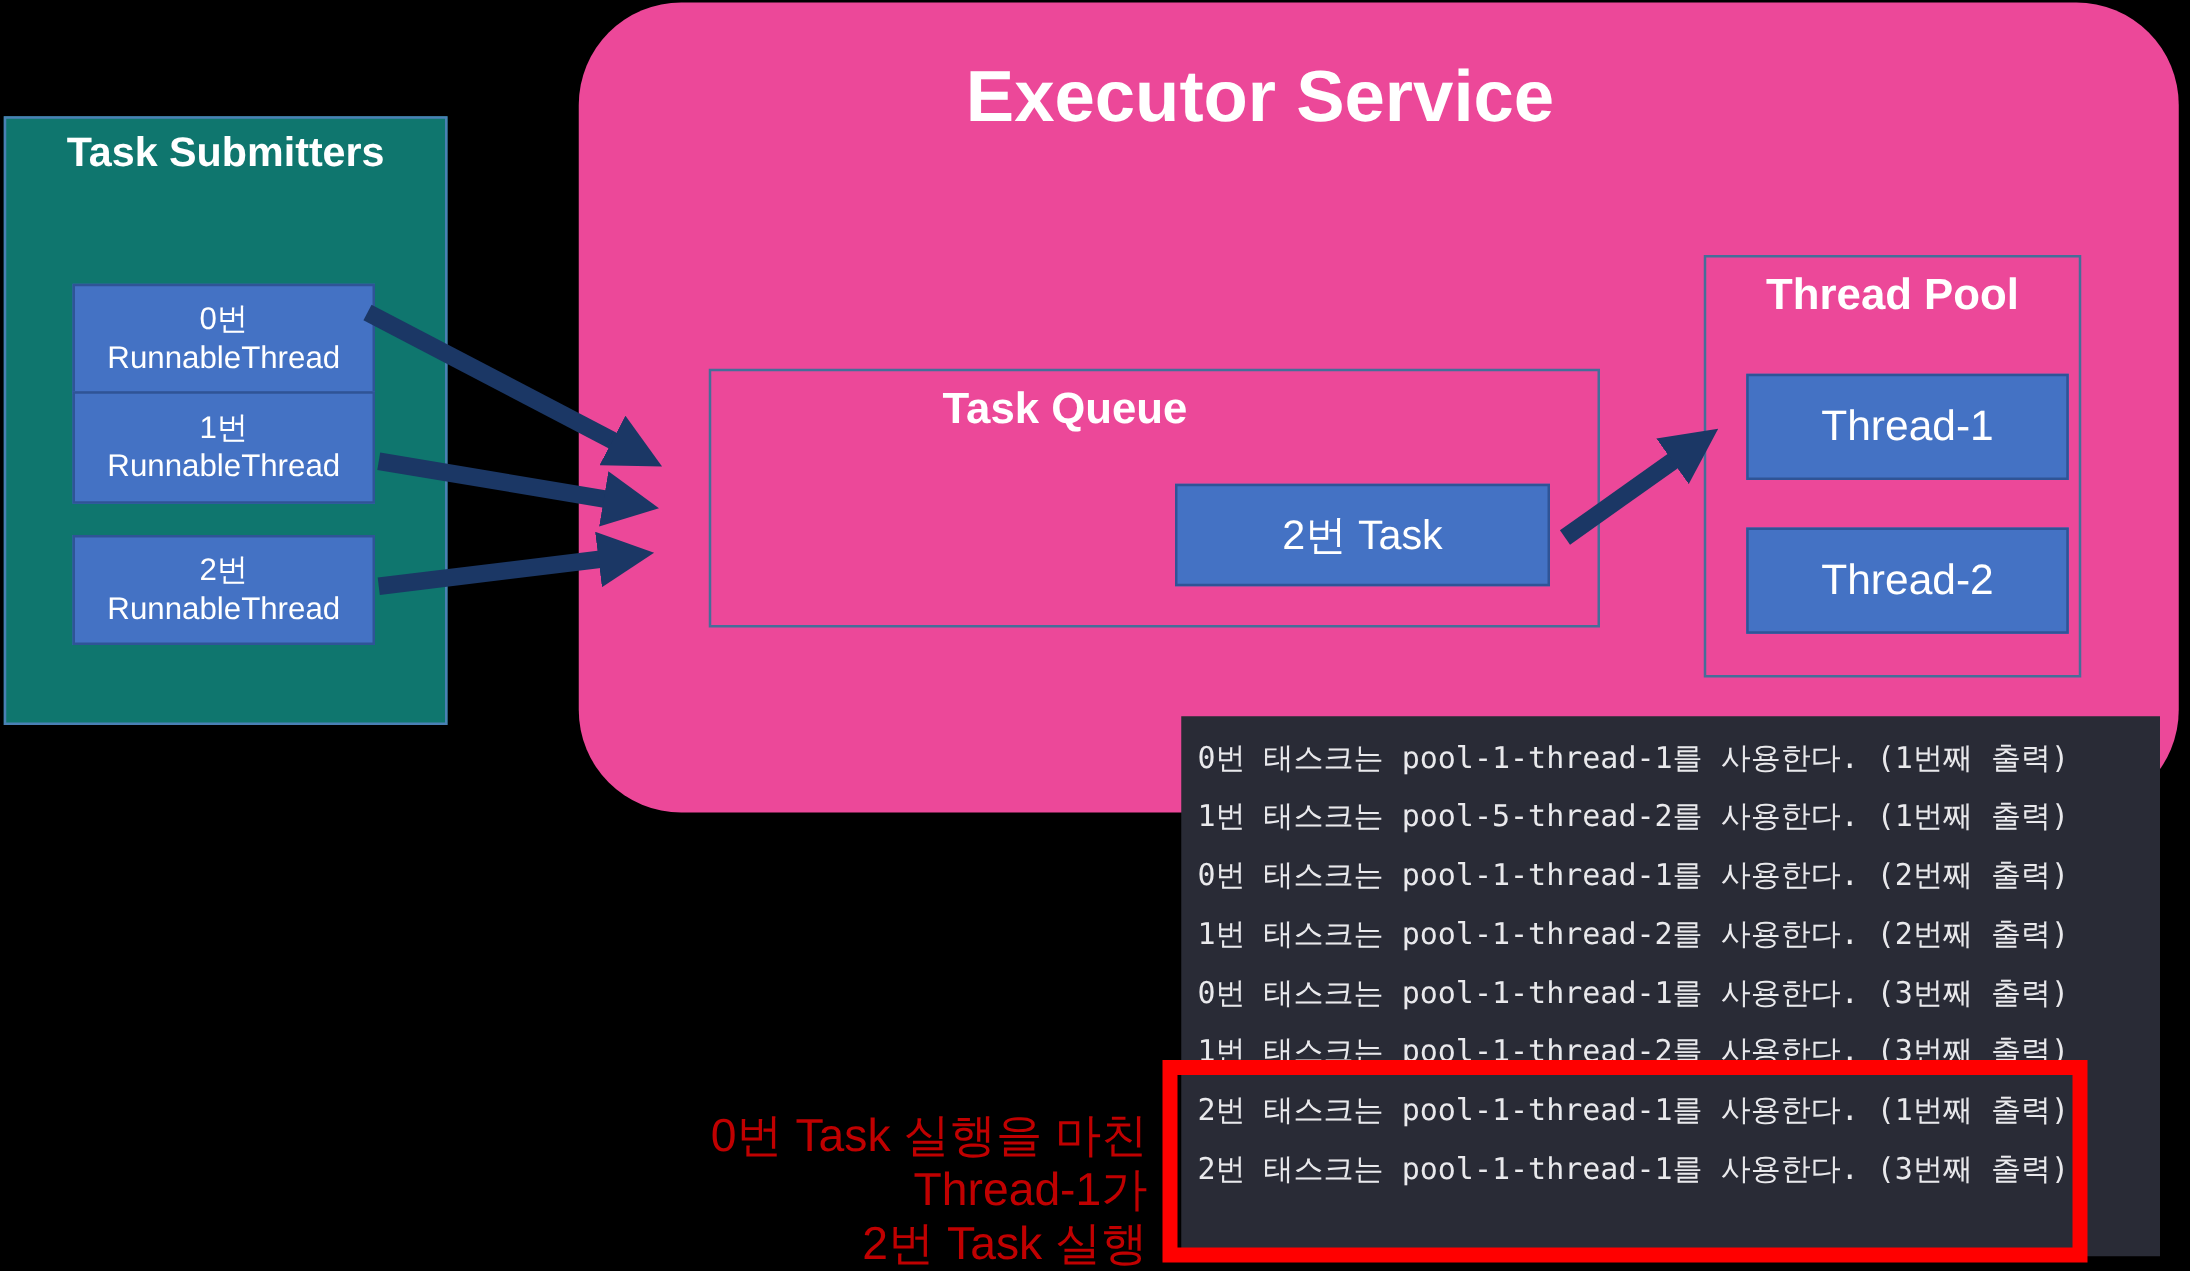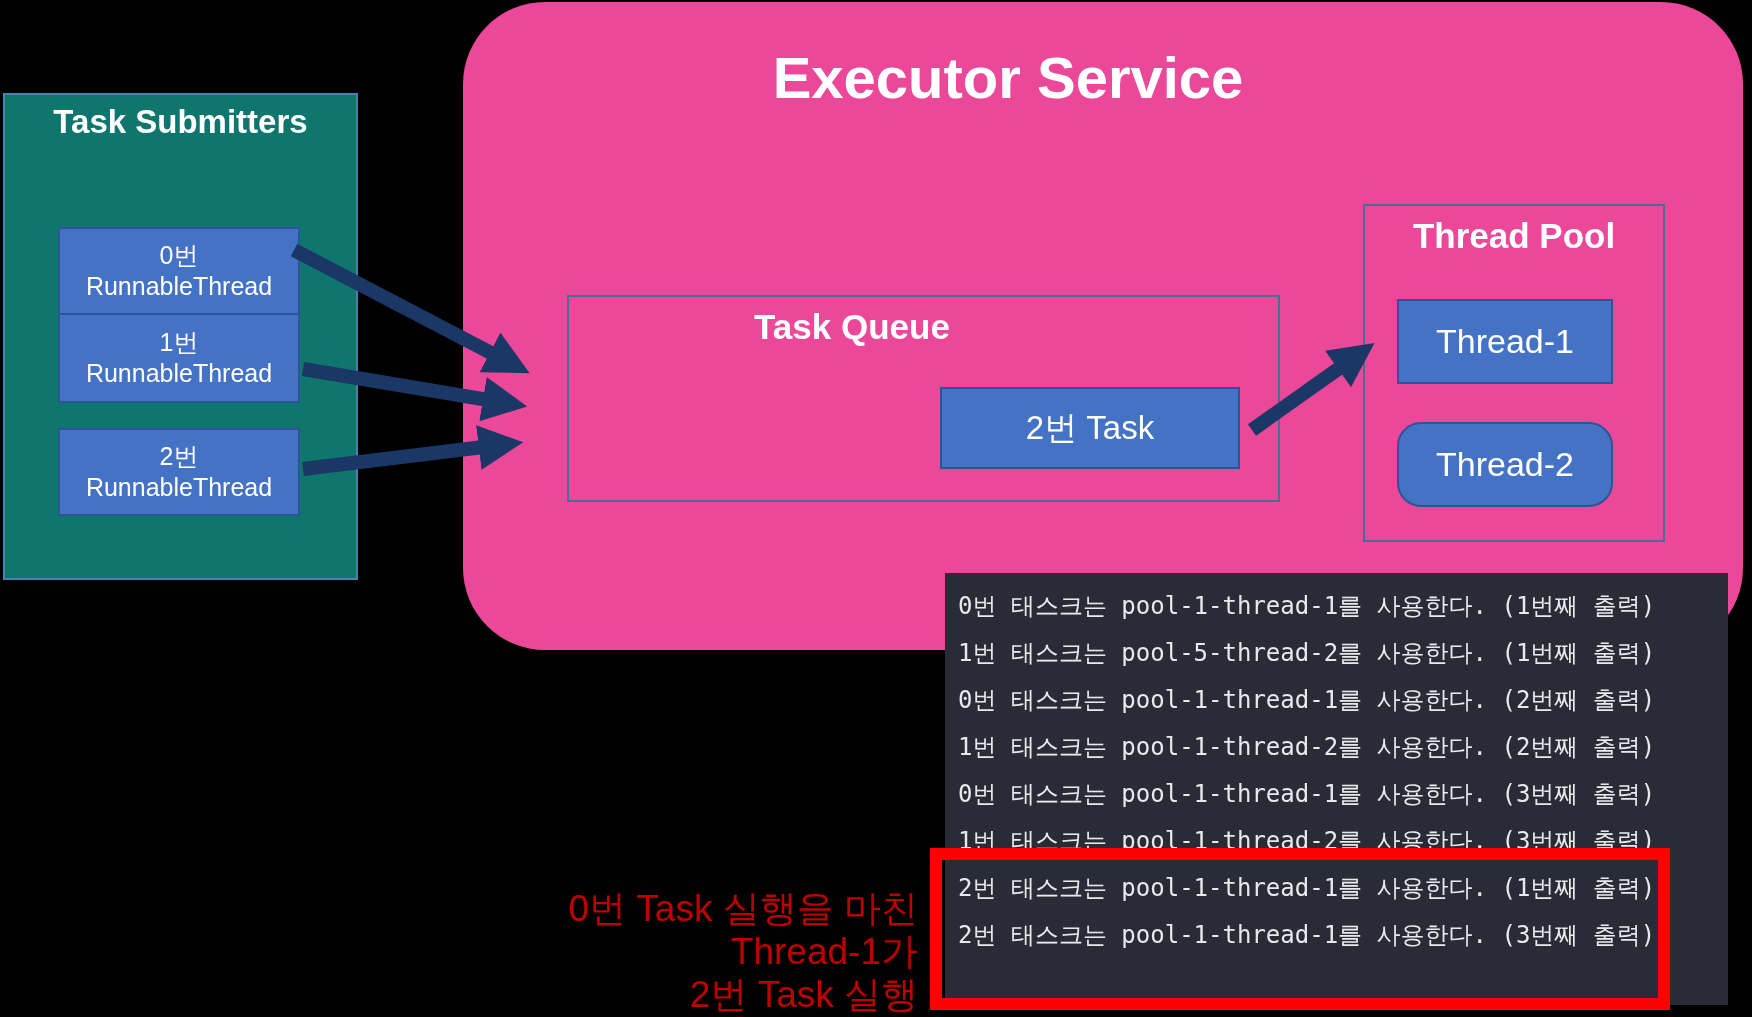--- a/index.html
+++ b/index.html
@@ -32,25 +32,25 @@
     color:#fff;font-size:35px;font-weight:bold;}
   .task-box{position:absolute;left:371px;top:90px;width:300px;height:82px;
     background:#4472c4;border:2px solid #2f5496;box-sizing:border-box;
     color:#fff;font-size:33px;display:flex;align-items:center;justify-content:center;}
 
   
   .pool-box{position:absolute;left:1363px;top:204px;width:302px;height:338px;
     border:2px solid #456e99;box-sizing:border-box;}
   .pool-title{position:absolute;left:0;top:10px;width:100%;text-align:center;
     color:#fff;font-size:35px;font-weight:bold;}
-  .thread-box{position:absolute;left:32px;width:216px;height:85px;background:#4472c4;
+  .thread-box{position:absolute;left:32px;width:258px;height:85px;background:#4472c4;
     border:2px solid #2f5496;box-sizing:border-box;color:#fff;font-size:34px;
     display:flex;align-items:center;justify-content:center;}
   .t1{top:93px;}
-  .t2{top:216px;border-radius:24px;}
+  .t2{top:216px;}
 
   
   .arrows{position:absolute;left:0;top:0;pointer-events:none;}
 
   
   .console{position:absolute;left:945px;top:573px;width:783px;height:432px;
     background:#292b36;box-sizing:border-box;padding:10px 0 0 13px;overflow:hidden;}
   .console-line{color:#e9e9ec;font-family:"DejaVu Sans Mono",monospace;
     font-size:24px;line-height:47px;white-space:pre;}
 

